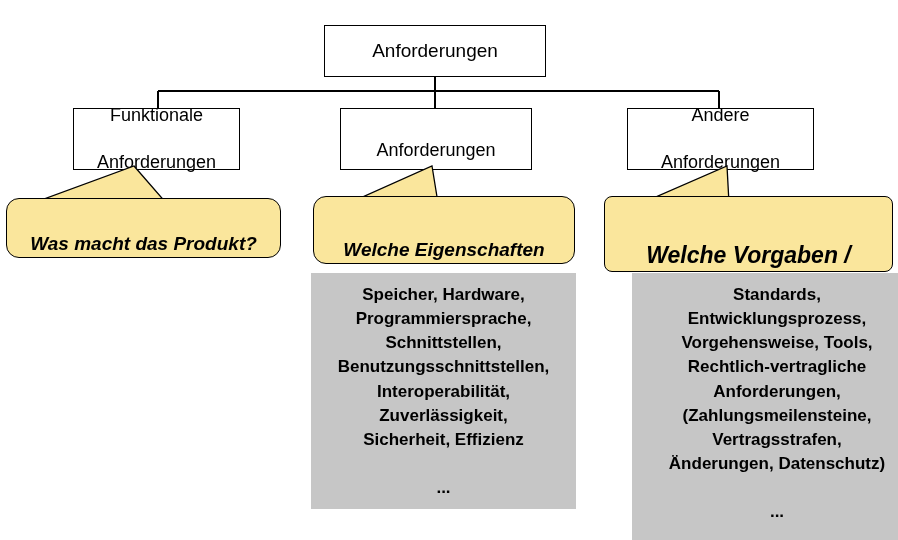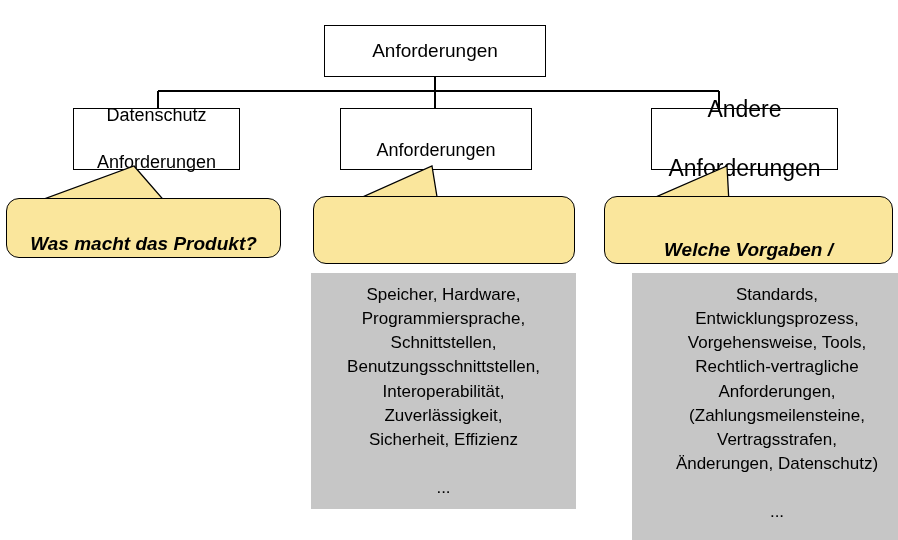--- a/index.html
+++ b/index.html
@@ -23,21 +23,21 @@
     justify-content:center;
     text-align:center;
     line-height:1.28;
     z-index:5;
   }
   .node .txt{display:block;}
 
   #node-root{left:324px;top:25px;width:222px;height:52px;font-size:19px;}
   #node-fa  {left:73px; top:108px;width:167px;height:62px;font-size:18px;}
   #node-nfa {left:340px;top:108px;width:192px;height:62px;font-size:18px;}
-  #node-aa  {left:627px;top:108px;width:187px;height:62px;font-size:23px;margin-left:24px;}
+  #node-aa  {left:627px;top:108px;width:187px;height:62px;font-size:18px;}
 
   
   #connectors{position:absolute;left:0;top:0;width:898px;height:540px;z-index:2;}
   .bubble{
     position:absolute;
     box-sizing:border-box;
     background:#FAE69C;
     border:1.3px solid #000000;
     border-radius:13px;
     display:flex;
@@ -46,35 +46,36 @@
     text-align:center;
     line-height:1.3;
     font-weight:bold;
     z-index:7;
     font-style:italic;
   }
   .tail{position:absolute;z-index:6;overflow:visible;}
 
   #bub-1{left:6px;  top:198px;width:275px;height:60px;font-size:19px;}
   #bub-2{left:313px;top:196px;width:262px;height:68px;font-size:19px;}
-  #bub-3{left:604px;top:196px;width:289px;height:68px;font-size:19px;}
+  #bub-3{left:604px;top:196px;width:289px;height:76px;font-size:23px;border-radius:8px;}
 
   
   .panel{
     position:absolute;
     box-sizing:border-box;
     background:#C6C6C6;
     display:flex;
     align-items:flex-start;
     justify-content:center;
     text-align:center;
     line-height:1.42;
     font-size:17px;
     z-index:3;
     padding-top:10px;
+    font-weight:bold;
   }
   #panel-nfa{left:311px;top:273px;width:265px;height:236px;}
   #panel-aa {left:632px;top:273px;width:290px;height:307px;}
   .panel .ptxt{white-space:pre-line;display:block;width:100%;}
 </style>
 </head>
 <body>
 
 <div id="stage">
 
@@ -90,21 +91,21 @@
       <line x1="719" y1="91" x2="719" y2="108"></line>
     </g>
   </svg>
 
   <div class="node" id="node-root">
     <span class="txt">Anforderungen</span>
   </div>
 
   <div class="node" id="node-fa">
     <span>
-      <span class="txt">Datenschutz</span><br>
+      <span class="txt">Funktionale</span><br>
       <span class="txt">Anforderungen</span>
     </span>
   </div>
 
   <div class="node" id="node-nfa">
     <span>
       <br>
       <span class="txt">Anforderungen</span>
     </span>
   </div>
@@ -125,21 +126,21 @@
       <span class="txt">Was macht das Produkt?</span>
     </span>
   </div>
 
   <svg class="tail" style="left:0;top:0;width:898px;height:540px;" viewBox="0 0 898 540" aria-hidden="true">
     <polygon points="432,166 438,203 356,203 356,200" fill="#FAE69C" stroke="#000000" stroke-width="1.3"></polygon>
   </svg>
 
   <div class="bubble" id="bub-2">
     <span>
-      <br>
+      <span class="txt">Welche Eigenschaften</span><br>
     </span>
   </div>
 
   <svg class="tail" style="left:0;top:0;width:898px;height:540px;" viewBox="0 0 898 540" aria-hidden="true">
     <polygon points="727,166 729,203 649,203 649,200" fill="#FAE69C" stroke="#000000" stroke-width="1.3"></polygon>
   </svg>
 
   <div class="bubble" id="bub-3">
     <span>
       <span class="txt">Welche Vorgaben /</span><br>

